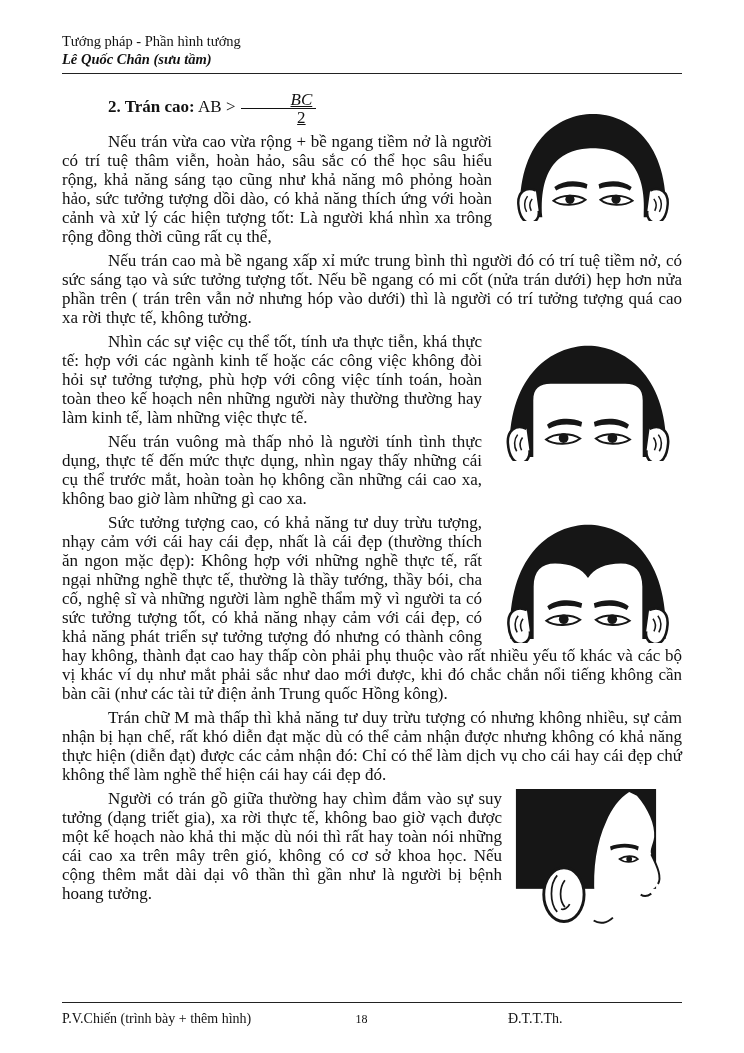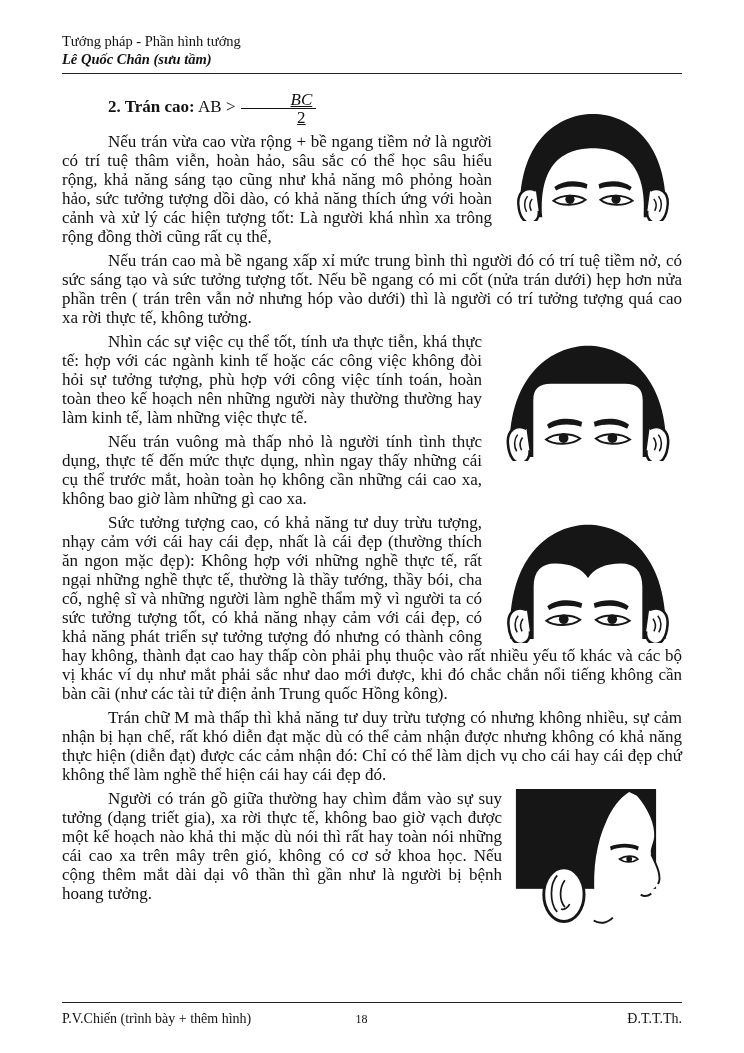--- a/index.html
+++ b/index.html
@@ -44,21 +44,21 @@
   .fden{display:block;}
   .ftr{
     position:absolute;left:62px;right:62px;bottom:26px;
     border-top:1.2px solid #222;
     padding-top:8px;
     font-size:14px;
     display:flex;align-items:baseline;
   }
   .ftr .l{flex:1;text-align:left;}
   .ftr .c{flex:0 0 auto;font-size:12px;text-align:center;}
-  .ftr .r{flex:1;text-align:right;margin-left:21px;}
+  .ftr .r{flex:1;text-align:center;margin-left:21px;}
 </style>
 </head>
 <body>
 
 <div class="page">
 
   <div class="hdr">
     <span class="left">Tướng pháp - Phần hình tướng</span>
     <span class="right">Lê Quốc Chân (sưu tầm)</span>
   </div>

